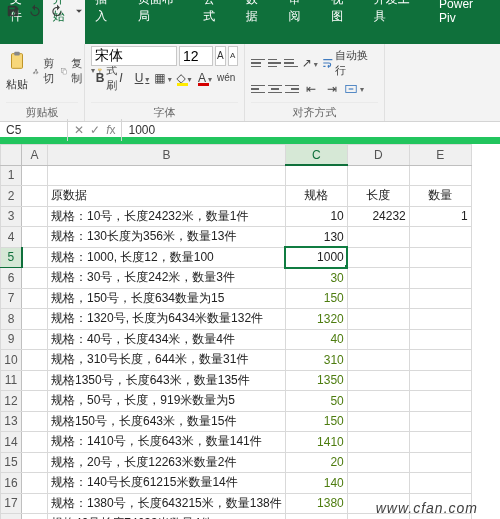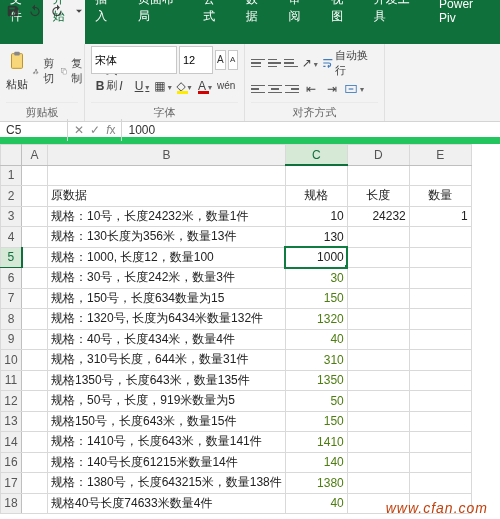--- a/index.html
+++ b/index.html
@@ -16,21 +16,21 @@
   .group-label { font-size:11px; color:#666; text-align:center; padding:2px 0 1px; border-top:1px solid #eaeaea; }
   .clip { width:72px; display:flex; }
   .paste-big { width:30px; text-align:center; padding-top:4px; }
   .paste-big svg { width:22px; height:22px; }
   .paste-big .lbl { font-size:11px; margin-top:2px; }
   .clip-side { display:flex; flex-direction:row; gap:2px; font-size:11px; color:#444; margin-left:4px; padding-top:2px;}
   .clip-side div { display:flex; align-items:center; gap:3px; }
   .clip-side svg { width:12px; height:12px; }
   .font-group { width:160px; }
   .font-row1 { display:flex; gap:2px; align-items:center; }
-  .font-row1 input { font-size:11px; height:28px; }
+  .font-row1 input { font-size:14px; height:20px; }
   .fontname { width:86px; border:1px solid #c8c8c8; padding:0 3px; }
   .fontsize { width:34px; border:1px solid #c8c8c8; padding:0 3px; text-align:left; }
   .mini { width:16px; height:20px; border:1px solid #c8c8c8; background:#fff; font-size:10px; line-height:18px; text-align:center;}
   .font-row2 { display:flex; gap:3px; margin-top:3px; align-items:center; }
   .fbtn { width:18px; height:18px; text-align:center; line-height:18px; font-size:12px; color:#444; }
   .bold { font-weight:bold; } .italic{ font-style:italic;} .under{ text-decoration:underline;}
   .color-a { position:relative; }
   .color-a .bar { position:absolute; bottom:1px; left:2px; width:11px; height:3px; }
   .align-group { width:140px; }
   .align-row { display:flex; gap:3px; align-items:center; margin-top:2px;}
@@ -51,21 +51,21 @@
   .rowh.hl, .colh.hl { background:#d6e8d6; color:#0f703b; border-bottom-color:#0f703b;}
   .colh.hl{border-bottom:2px solid #0f703b;}
   .rowh.hl{border-right:2px solid #0f703b;}
   td.cell { padding:0 3px; }
   td.r { text-align:right; }
   td.c { text-align:center; }
   .faded { color:#4d7c0f; }
   .sel { outline:2px solid #107c41; outline-offset:-1px; background:#fff; position:relative;}
   .sel::after { content:""; position:absolute; right:-3px; bottom:-3px; width:5px; height:5px; background:#107c41; }
   .wA{width:26px} .wB{width:218px} .wC{width:62px} .wD{width:62px} .wE{width:62px}
-  .watermark { position:absolute; right:12px; bottom:3px; font-style:italic; color:#c2410c; font-size:14px; letter-spacing:1px;}
+  .watermark { position:absolute; right:22px; bottom:3px; font-style:italic; color:#404040; font-size:14px; letter-spacing:1px;}
   .drop{font-size:8px;color:#666;margin-left:2px;}
 </style>
 </head>
 <body>
 
 <div class="titlebar">
   <div class="qat">
     <svg class="qat-icon" viewBox="0 0 24 24">
         <path fill="currentColor" d="M17 3H5a2 2 0 0 0-2 2v14a2 2 0 0 0 2 2h14a2 2 0 0 0 2-2V7l-4-4zM12 19a3 3 0 1 1 0-6 3 3 0 0 1 0 6zm3-10H6V6h9v3z"></path>
       </svg>
@@ -338,20 +338,28 @@
         </tr>
         <tr>
           <th class="rowh">14</th>
           <td class="cell r wA"></td>
           <td class="cell wB">规格：1410号，长度643米，数量141件</td>
           <td class="cell r faded wC">1410</td>
           <td class="cell r wD"></td>
           <td class="cell r wE"></td>
         </tr>
         <tr>
+          <th class="rowh">15</th>
+          <td class="cell r wA"></td>
+          <td class="cell wB">规格，20号，长度12263米数量2件</td>
+          <td class="cell r faded wC">20</td>
+          <td class="cell r wD"></td>
+          <td class="cell r wE"></td>
+        </tr>
+        <tr>
           <th class="rowh">16</th>
           <td class="cell r wA"></td>
           <td class="cell wB">规格：140号长度61215米数量14件</td>
           <td class="cell r faded wC">140</td>
           <td class="cell r wD"></td>
           <td class="cell r wE"></td>
         </tr>
         <tr>
           <th class="rowh">17</th>
           <td class="cell r wA"></td>

